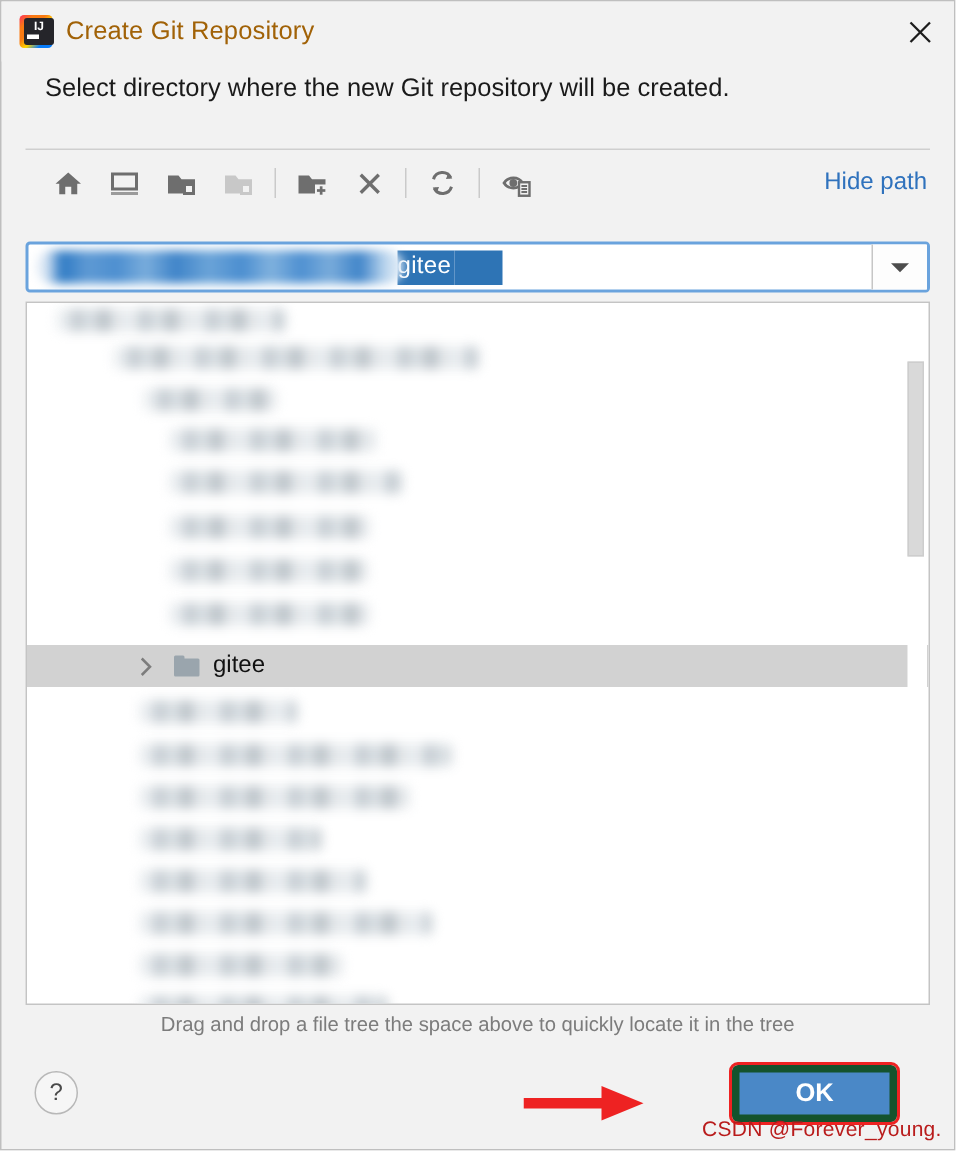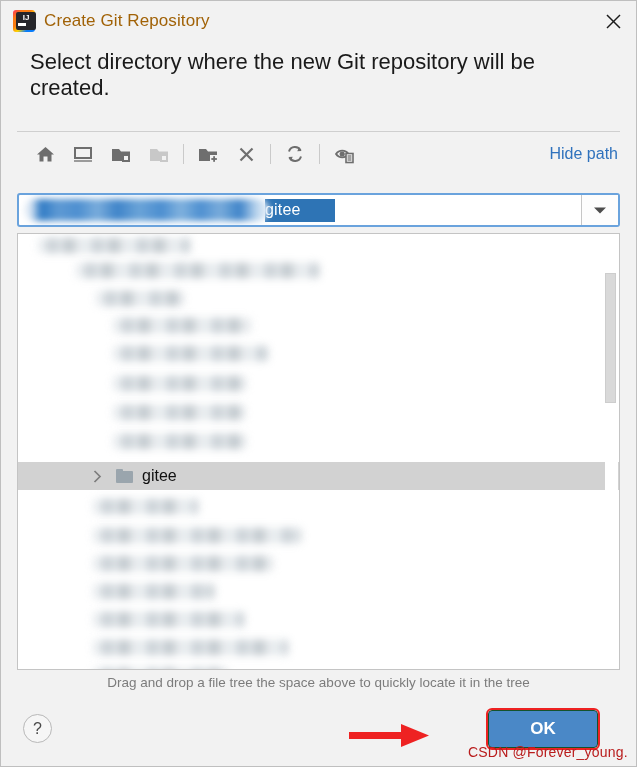--- a/index.html
+++ b/index.html
@@ -88,21 +88,21 @@
     display: flex;
     align-items: center;
     justify-content: center;
     cursor: default;
   }
   .close-btn svg { display: block; }
 
   
   .prompt {
     padding: 8px 16px 14px 29px;
-    font-size: 22px;
+    font-size: 17px;
     color: #1a1a1a;
   }
 
   
   .toolbar-wrap {
     margin: 16px 16px;
     border-top: 1px solid #cfcfcf;
     height: 44px;
     display: flex;
     align-items: center;
@@ -313,21 +313,21 @@
     display: flex;
     align-items: center;
     justify-content: center;
     cursor: default;
     box-sizing: border-box;
   }
   .btn-ok {
     background: #4a88c7;
     color: #ffffff;
     font-weight: bold;
-    border: 1px solid #14532d;
+    border: 5px solid #14532d;
     outline: 2px solid #ee2222;
     outline-offset: 0px;
     margin-right: 22px;
     position: relative;
   }
   .btn-cancel {
     background: #fdfdfd;
     color: #1b1b1b;
     border: 1px solid #c0c0c0;
   }

